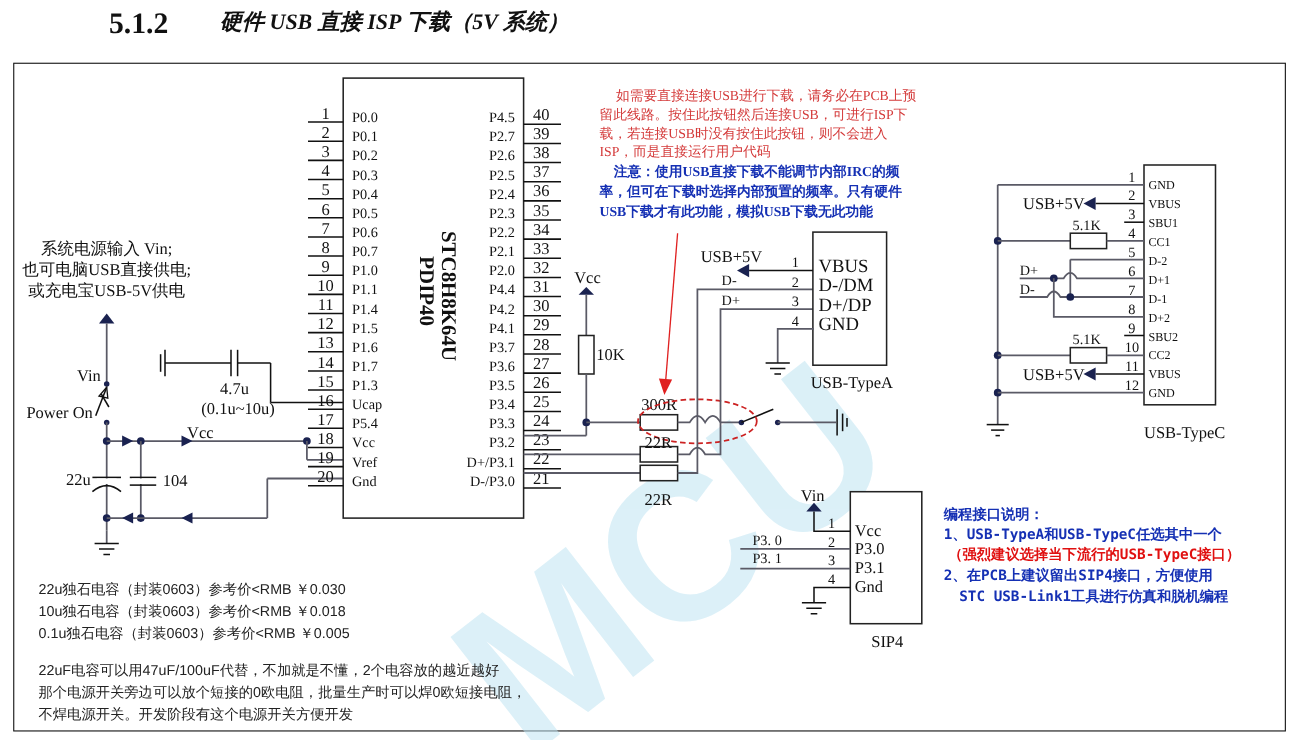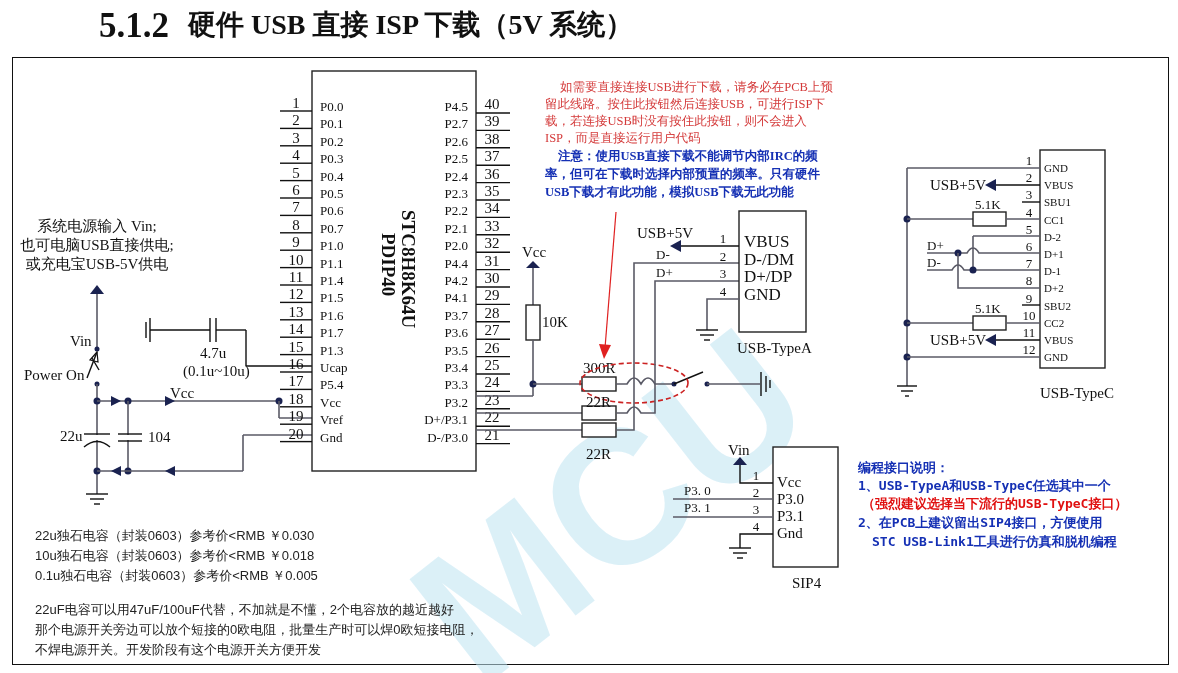--- a/index.html
+++ b/index.html
@@ -1,19 +1,19 @@
 <!DOCTYPE html>
 <html><head>
 <meta charset="utf-8">
 <style>
   html,body{margin:0;padding:0;background:#fff;}
   body{width:1178px;height:673px;position:relative;overflow:hidden;font-family:"Liberation Serif","DejaVu Serif",serif;color:#111;}
   .abs{position:absolute;white-space:nowrap;}
-  #heading-num{left:99px;top:6px;font-size:35px;font-weight:bold;}
-  #heading-text{left:188px;top:6px;font-size:28px;font-weight:bold;}
+  #heading-num{left:99px;top:6px;font-size:27px;font-weight:bold;}
+  #heading-text{left:200px;top:6px;font-size:20px;font-weight:bold;font-style:italic;}
   #frame{position:absolute;left:12px;top:57px;width:1157px;height:608px;border:1.5px solid #111;box-sizing:border-box;}
   svg#schem{position:absolute;left:0;top:0;}
   .t{font-family:"Liberation Serif","DejaVu Serif",serif;fill:#111;}
   .ts{font-size:13px;}
   .tm{font-size:15px;}
   .tl{font-size:17px;}
   .sans{font-family:"Liberation Sans","DejaVu Sans",sans-serif;font-size:13px;fill:#222;}
   .red{fill:#d43a3a;}
   .blue{fill:#1530b4;font-weight:bold;}
   .redb{fill:#e01010;font-weight:bold;}

